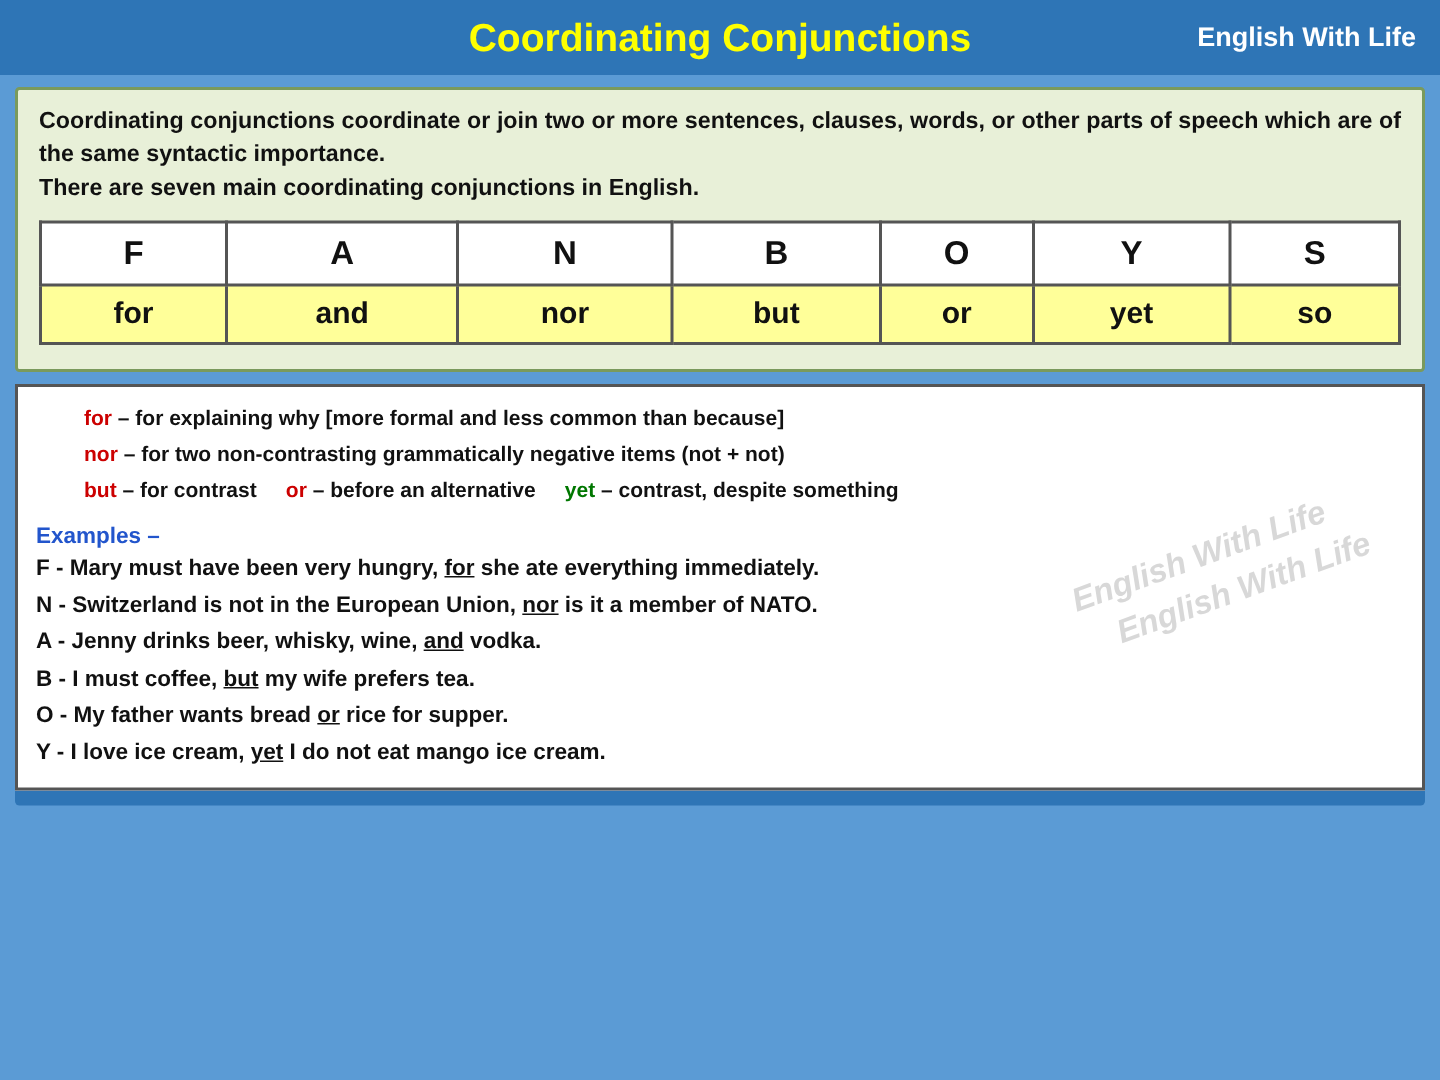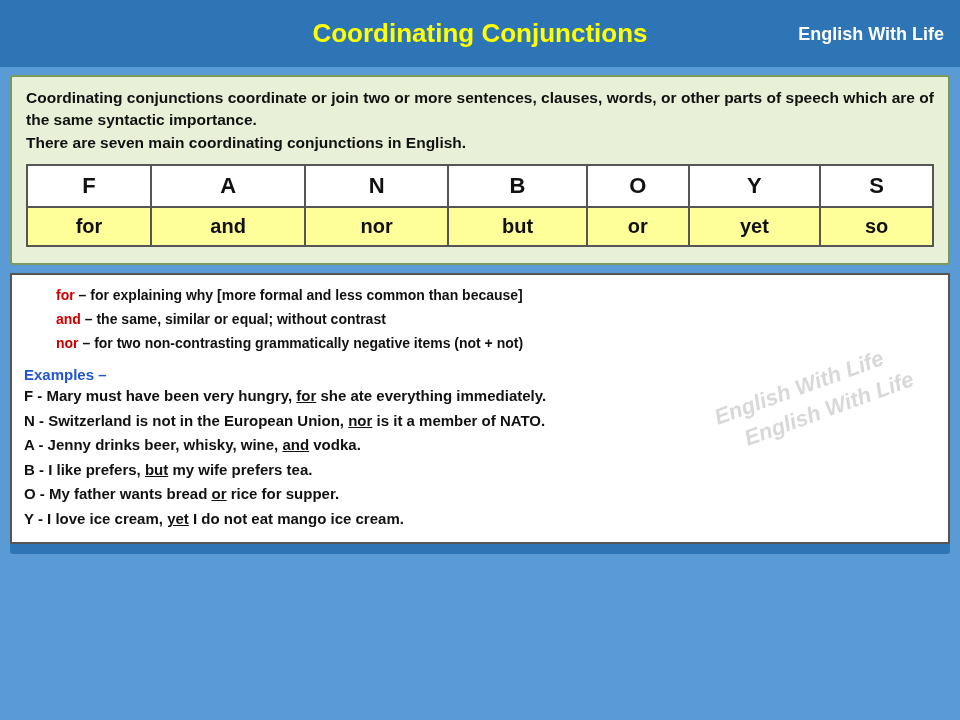--- a/index.html
+++ b/index.html
@@ -5,23 +5,23 @@
     * { box-sizing: border-box; margin: 0; padding: 0; }
     body {
       width: 960px;
       height: 720px;
       background: #5b9bd5;
       font-family: Arial, sans-serif;
       overflow: hidden;
     }
     .header {
       background: #2e75b6;
-      padding: 18px 16px;
+      padding: 8px 16px;
       display: flex;
-      align-items: flex-start;
+      align-items: center;
       justify-content: center;
       position: relative;
       min-height: 50px;
     }
     .header-title {
       color: #ffff00;
       font-size: 26px;
       font-weight: bold;
       text-align: center;
     }
@@ -161,43 +161,47 @@
 
 <div class="definitions-box" style="margin: 0 10px;">
 
   <div class="watermark watermark-1">English With Life</div>
   <div class="watermark watermark-2">English With Life</div>
 
   <div class="def-line">
     <span class="conj-red">for</span><span class="def-text"> – for explaining why [more formal and less common than because]</span>
   </div>
   <div class="def-line">
-    <span class="conj-red">and</span><span class="def-text"> – the same, similar or equal; without contrast</span>
-  </div>
+    <span class="conj-red">nor</span><span class="def-text"> – for two non-contrasting grammatically negative items (not + not)</span>
+  </div>
+
   <div class="def-line">
-    <span class="conj-red">nor</span><span class="def-text"> – for two non-contrasting grammatically negative items (not + not)</span>
-  </div>
-
+    <span class="conj-red">but</span><span class="def-text"> – for contrast</span>
+    <span style="display:inline;">&nbsp;&nbsp;&nbsp;</span>
+    <span class="conj-red">or</span><span class="def-text"> – before an alternative</span>
+    <span style="display:inline;">&nbsp;&nbsp;&nbsp;</span>
+    <span class="conj-green">yet</span><span class="def-text"> – contrast, despite something</span>
+  </div>
 
   <div class="examples-header">Examples –</div>
 
   <div class="example-line">
     <span class="letter-label">F</span><span> - Mary must have been very hungry, </span><u><span>for</span></u><span> she ate everything immediately.</span>
   </div>
 
   <div class="example-line">
     <span class="letter-label">N</span><span> - Switzerland is not in the European Union, </span><u><span>nor</span></u><span> is it a member of NATO.</span>
   </div>
 
   <div class="example-line">
     <span class="letter-label">A</span><span> - Jenny drinks beer, whisky, wine, </span><u><span>and</span></u><span> vodka.</span>
   </div>
 
   <div class="example-line">
-    <span class="letter-label">B</span><span> - I like prefers, </span><u><span>but</span></u><span> my wife prefers tea.</span>
+    <span class="letter-label">B</span><span> - I must coffee, </span><u><span>but</span></u><span> my wife prefers tea.</span>
   </div>
 
   <div class="example-line">
     <span class="letter-label">O</span><span> - My father wants bread </span><u><span>or</span></u><span> rice for supper.</span>
   </div>
 
   <div class="example-line">
     <span class="letter-label">Y</span><span> - I love ice cream, </span><u><span>yet</span></u><span> I do not eat mango ice cream.</span>
   </div>
 

